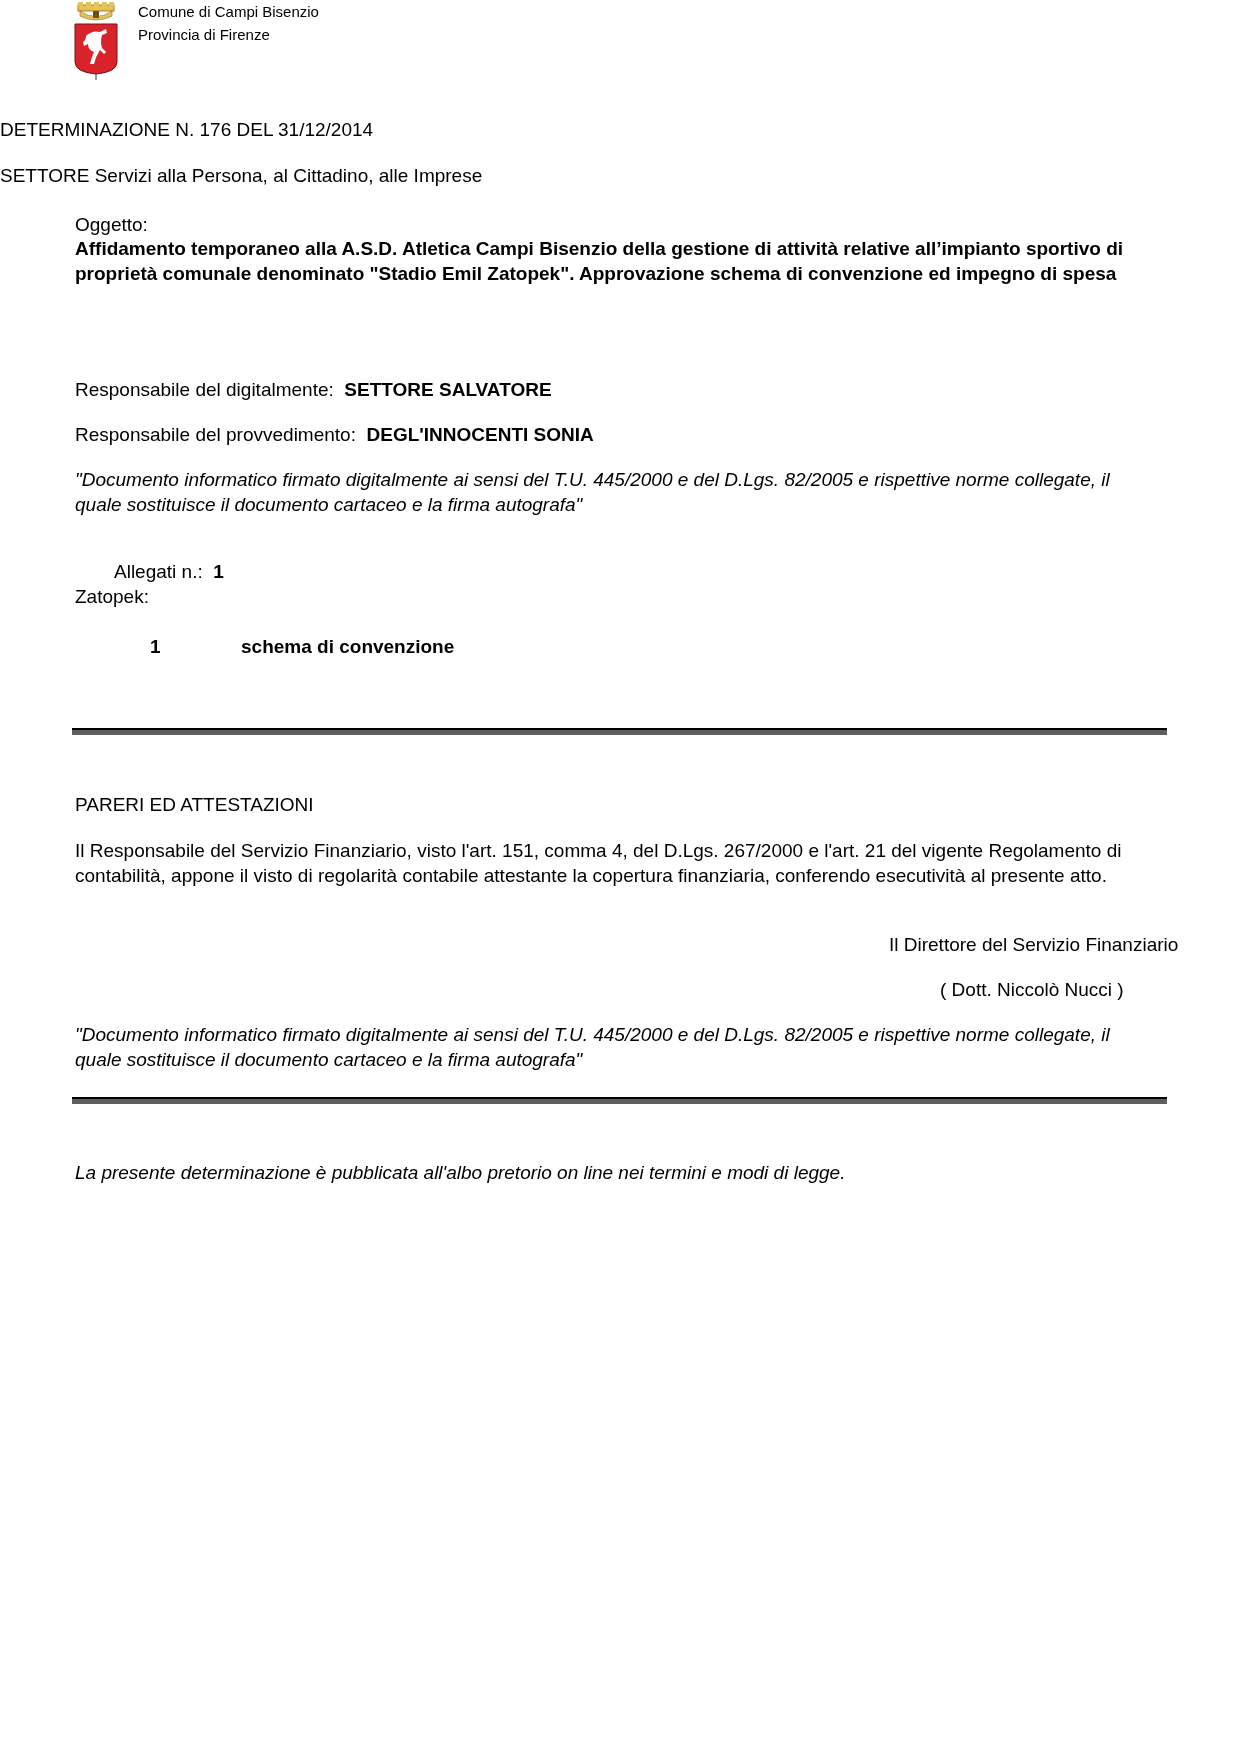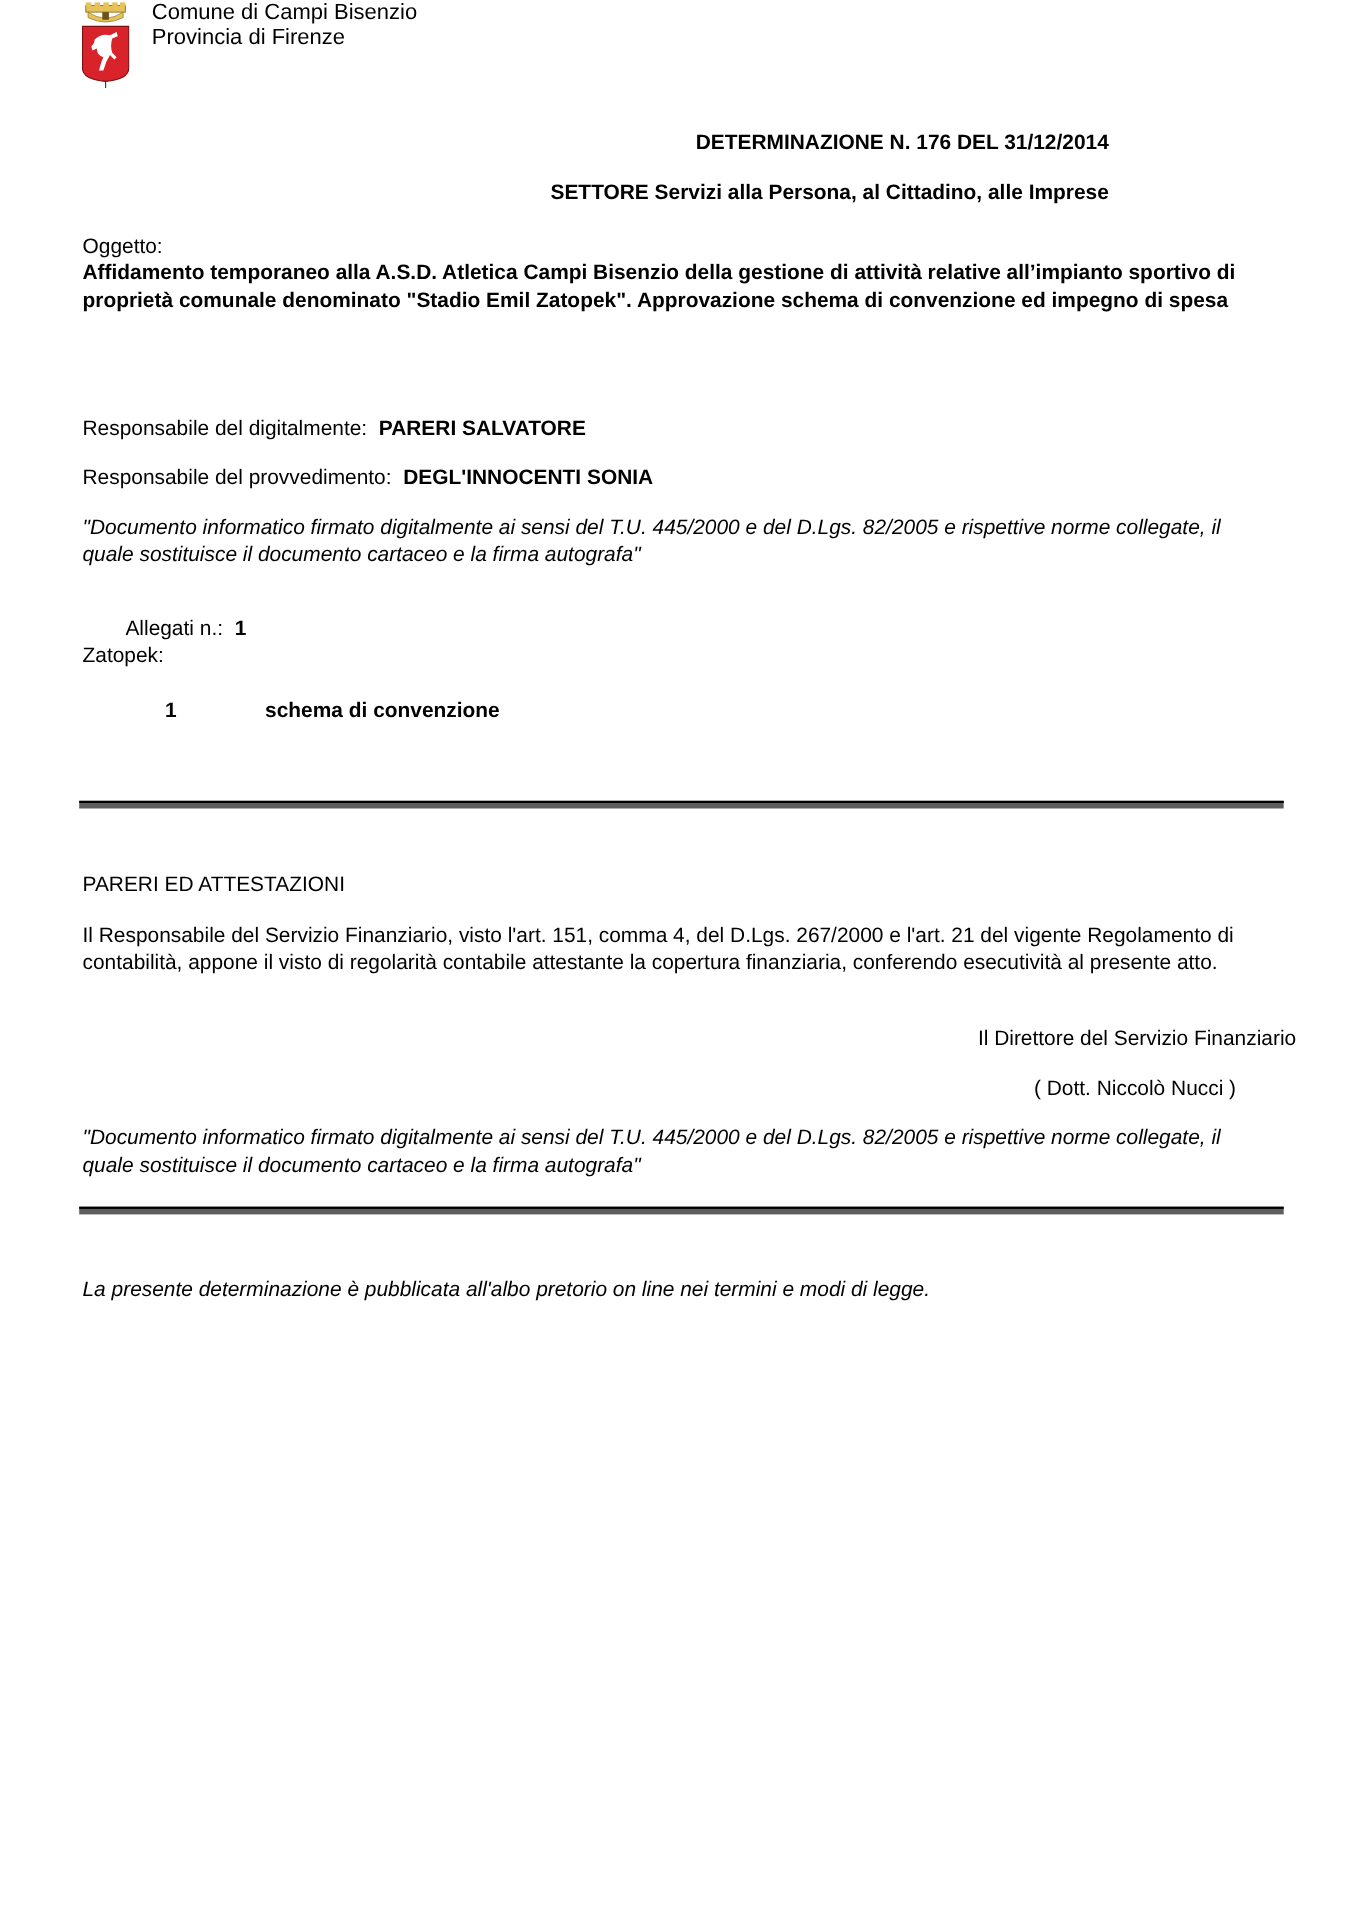--- a/index.html
+++ b/index.html
@@ -14,25 +14,25 @@
       overflow: hidden;
       font-family: "Liberation Sans", "DejaVu Sans", sans-serif;
       color: #000;
       font-size: 19px;
     }
     .abs { position: absolute; }
     .logo {
       left: 74px; top: 2px; width: 44px; height: 78px;
     }
     .hdr-line {
-      left: 138px; font-size: 20px; line-height: 23px;
+      left: 138px; font-size: 15px; line-height: 23px;
     }
     .center {
-      left: 0; width: 1008px; text-align: right;
-      font-weight: bold; font-size: 19px;
+      left: 0; width: 1008px; text-align: left;
+      font-weight: normal; font-size: 19px;
     }
     .txt {
       left: 75px; font-size: 19px; line-height: 25px;
     }
     .bold { font-weight: bold; }
     .ital { font-style: italic; }
     .subject {
       left: 75px; width: 1100px; font-weight: bold; line-height: 25px;
     }
     .sep {
@@ -74,21 +74,21 @@
 <div class="abs center" style="top:165px;">
   <span>SETTORE</span>
   <span>Servizi alla Persona, al Cittadino, alle Imprese</span>
 </div>
 
 <div class="abs txt" style="top:212px;">Oggetto:</div>
 <div class="abs subject" style="top:236px;">Affidamento temporaneo alla A.S.D. Atletica Campi Bisenzio della gestione di attività relative all’impianto sportivo di proprietà comunale denominato "Stadio Emil Zatopek". Approvazione schema di convenzione ed impegno di spesa</div>
 
 <div class="abs txt" style="top:377px;">
   <span>Responsabile del digitalmente:</span>&nbsp;
-  <span class="bold">PARERI SALVATORE</span>
+  <span class="bold">SETTORE SALVATORE</span>
 </div>
 <div class="abs txt" style="top:422px;">
   <span>Responsabile del provvedimento:</span>&nbsp;
   <span class="bold">DEGL'INNOCENTI SONIA</span>
 </div>
 
 <div class="abs txt ital" style="top:467px; width:1050px;">"Documento informatico firmato digitalmente ai sensi del T.U. 445/2000 e del D.Lgs. 82/2005 e rispettive norme collegate, il quale sostituisce il documento cartaceo e la firma autografa"</div>
 
 <div class="abs txt" style="top:559px;margin-left:39px;">
   <span>Allegati n.:</span>&nbsp;

